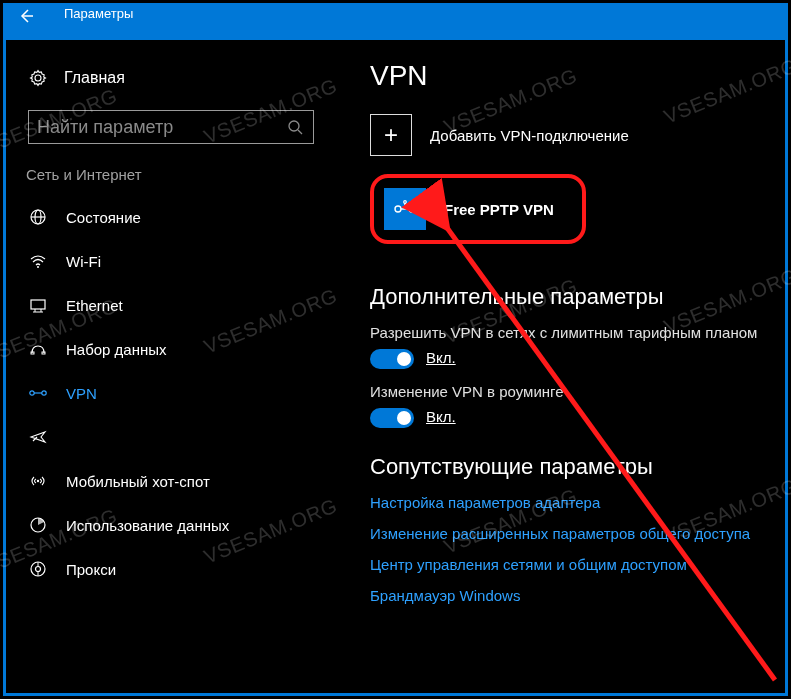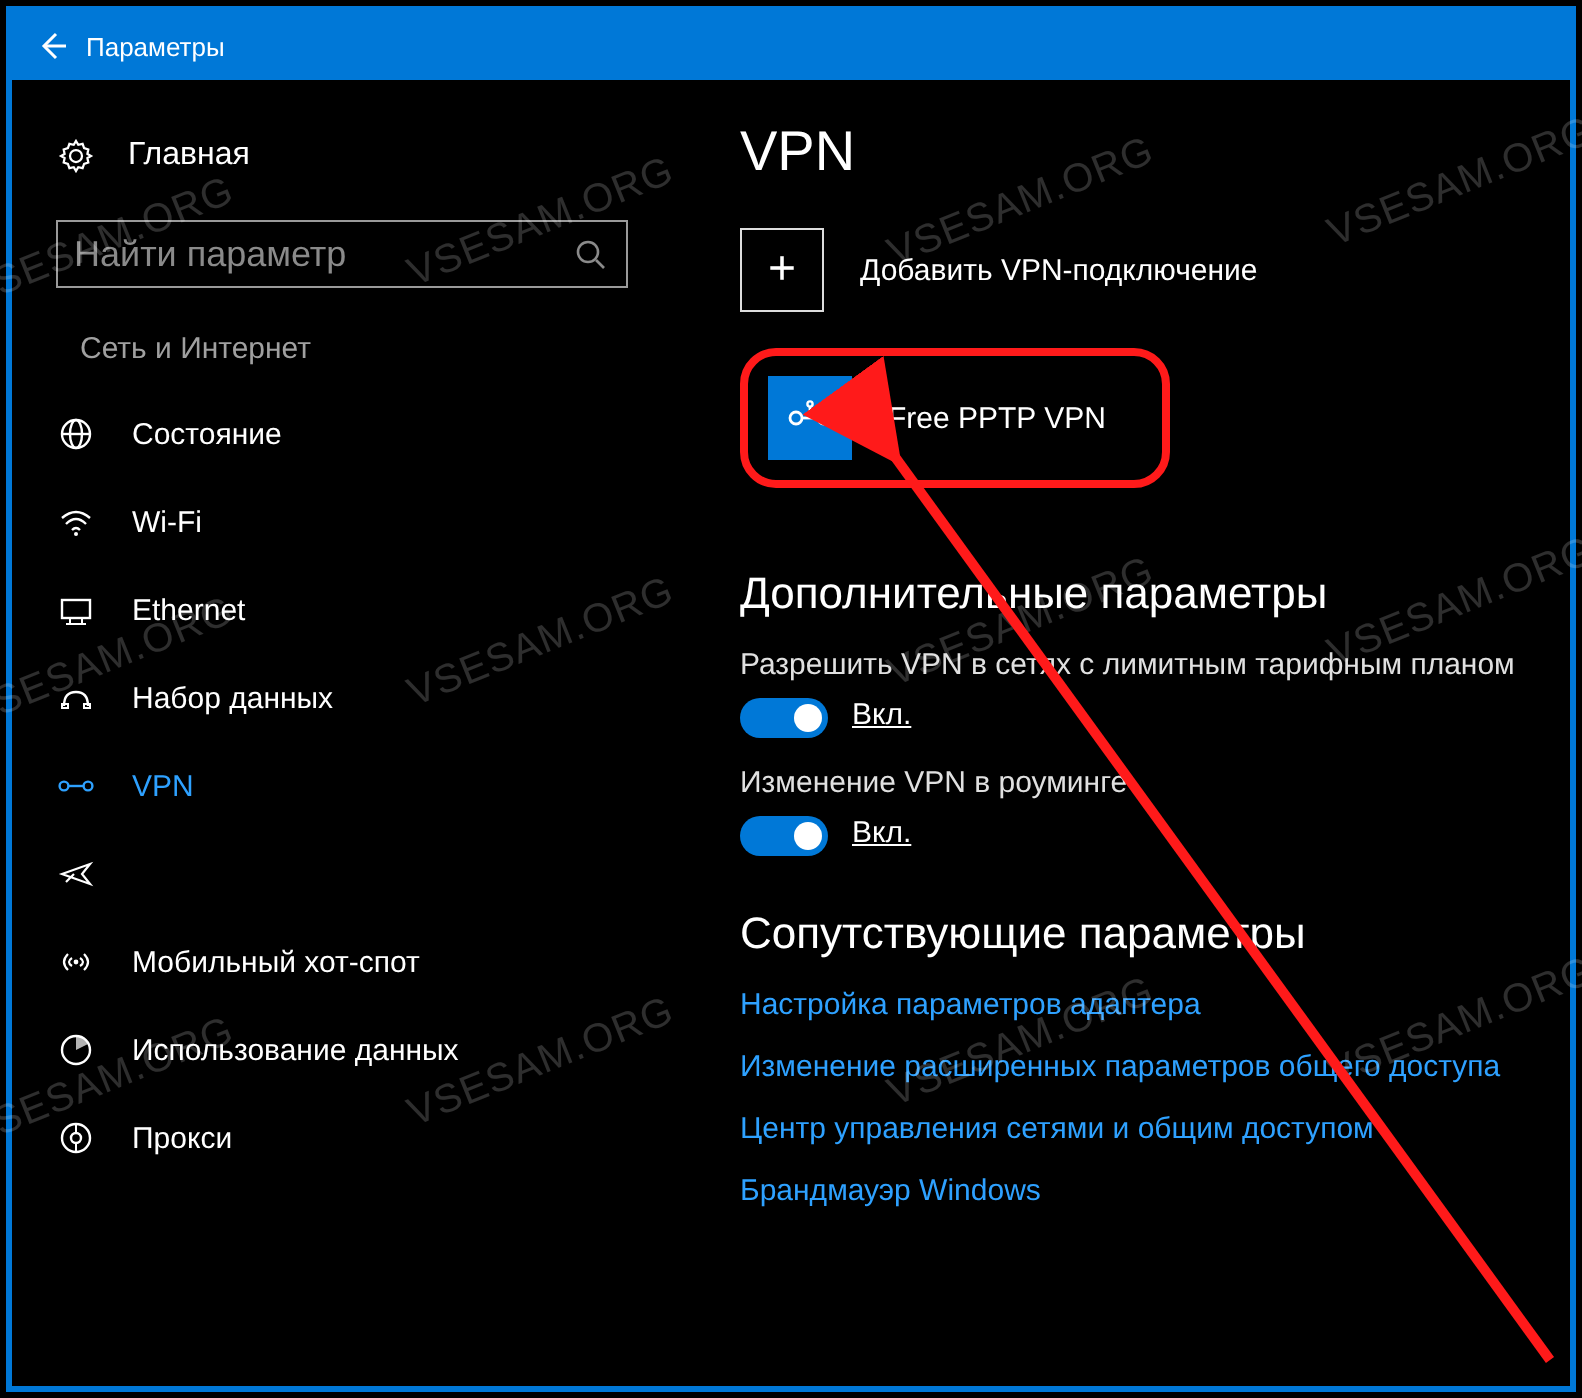--- a/index.html
+++ b/index.html
@@ -17,25 +17,25 @@
     width: 785px;
     height: 693px;
     margin: 3px;
     background: #000;
     position: relative;
   }
   .titlebar {
     height: 34px;
     background: #0078d7;
     display: flex;
-    align-items: center;
+    align-items: flex-start;
     padding: 0 10px;
     color: #fff;
     font-size: 13px;
-    gap: 7px;
+    gap: 28px;
   }
   .back {
     width: 20px; height: 20px;
     display: flex; align-items: center; justify-content: center;
     cursor: pointer;
   }
   .content { display: flex; height: calc(100% - 34px); }
   .sidebar {
     width: 330px;
     padding: 20px 0 0 0;
@@ -59,21 +59,21 @@
   .sidebar .search input {
     flex: 1;
     background: transparent;
     border: none;
     color: #fff;
     font-size: 18px;
     outline: none;
   }
   .sidebar .search input::placeholder { color: #8a8a8a; }
   .sidebar .section-hdr {
-    padding: 6px 22px 12px 34px;
+    padding: 6px 22px 12px 20px;
     color: #a0a0a0;
     font-size: 15px;
   }
   .nav { display: flex; flex-direction: column; }
   .nav-item {
     display: flex; align-items: center; gap: 18px;
     padding: 12px 22px;
     font-size: 15px;
     cursor: pointer;
   }
@@ -95,20 +95,21 @@
     width: 42px; height: 42px;
     border: 1px solid #ddd;
     display: flex; align-items: center; justify-content: center;
     font-size: 24px; font-weight: 300;
   }
   .connrow {
     display: flex; align-items: center; gap: 18px;
     padding: 6px 10px 6px 6px;
     cursor: pointer;
     font-size: 15px;
+    font-weight: bold;
   }
   .conn-icon {
     width: 42px; height: 42px;
     background: #0078d7;
     display: flex; align-items: center; justify-content: center;
   }
   .circle-box {
     border: 4px solid #ff1a1a;
     border-radius: 18px;
     padding: 4px 18px 4px 4px;

